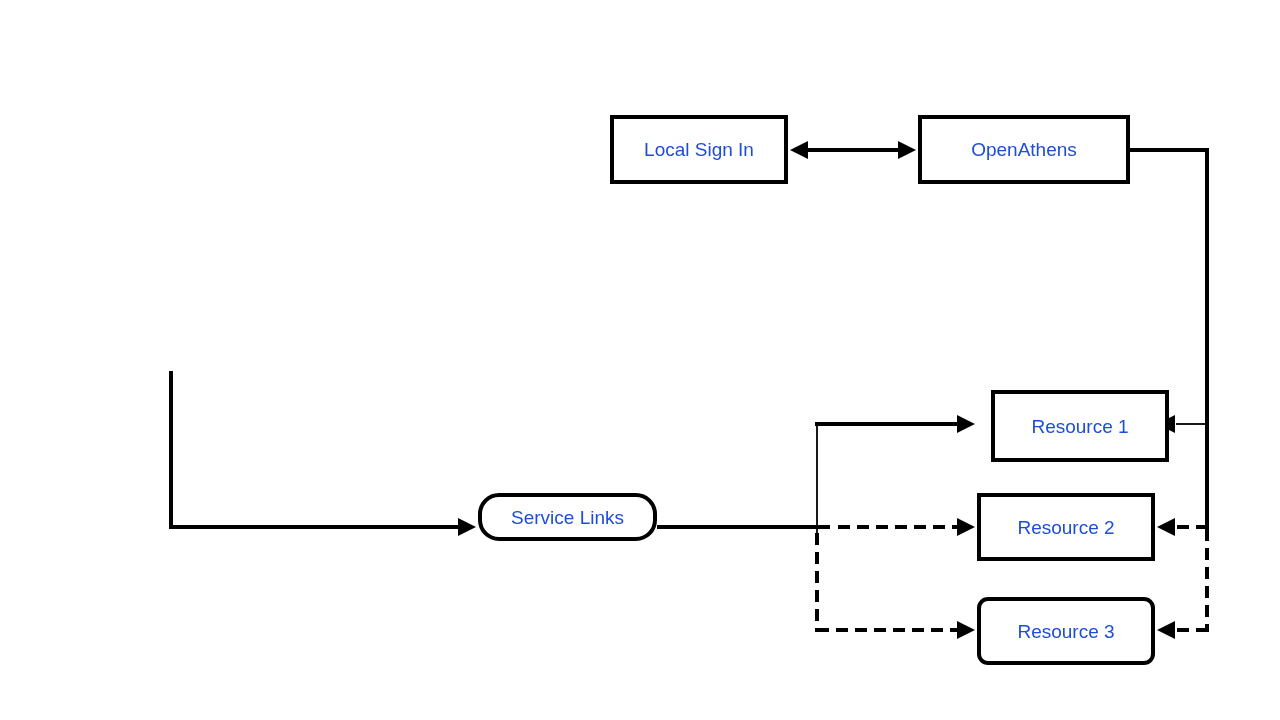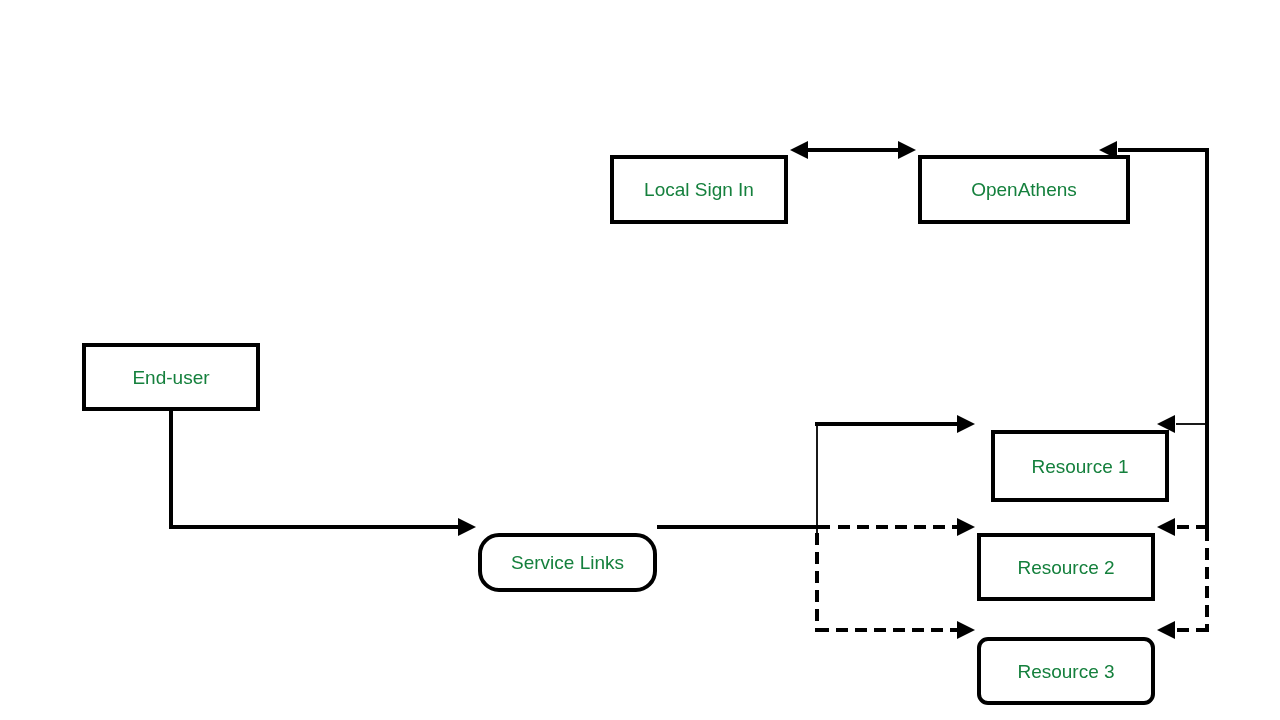--- a/index.html
+++ b/index.html
@@ -10,28 +10,28 @@
   svg.connector-layer{position:absolute;left:0;top:0;width:1280px;height:720px;}
   svg.connector-layer line, svg.connector-layer polyline{
     stroke:#000000;fill:none;stroke-linecap:butt;
   }
   .s4{stroke-width:4px;}
   .s2{stroke-width:1.8px;}
   .dash{stroke-dasharray:12 7;}
   svg.connector-layer polygon{fill:#000000;stroke:none;}
   .node{
     position:absolute;box-sizing:border-box;background:#ffffff;
-    border:4px solid #000000;color:#15803d;font-size:19px;
+    border:4px solid #000000;color:#1d4ed8;font-size:19px;
     display:flex;align-items:center;justify-content:center;
-    text-align:center;line-height:1;margin-top:40px;
+    text-align:center;line-height:1;
   }
   #n-local{left:610px;top:115px;width:178px;height:69px;}
   #n-open{left:918px;top:115px;width:212px;height:69px;}
   #n-user{left:82px;top:303px;width:178px;height:68px;}
-  #n-service{left:478px;top:493px;width:179px;height:59px;border-radius:21px;}
+  #n-service{left:478px;top:493px;width:179px;height:48px;border-radius:21px;}
   #n-r1{left:991px;top:390px;width:178px;height:72px;}
   #n-r2{left:977px;top:493px;width:178px;height:68px;}
   #n-r3{left:977px;top:597px;width:178px;height:68px;border-radius:11px;}
 </style>
 </head>
 <body>
 
 <div class="canvas">
 
   <svg class="connector-layer" viewBox="0 0 1280 720" xmlns="http://www.w3.org/2000/svg">
@@ -89,23 +89,20 @@
   </svg>
 
   <div class="node" id="n-local">
     <span>Local Sign In</span>
   </div>
 
   <div class="node" id="n-open">
     <span>OpenAthens</span>
   </div>
 
-  <div class="node" id="n-user">
-    <span>End-user</span>
-  </div>
 
   <div class="node" id="n-service">
     <span>Service Links</span>
   </div>
 
   <div class="node" id="n-r1">
     <span>Resource 1</span>
   </div>
 
   <div class="node" id="n-r2">

